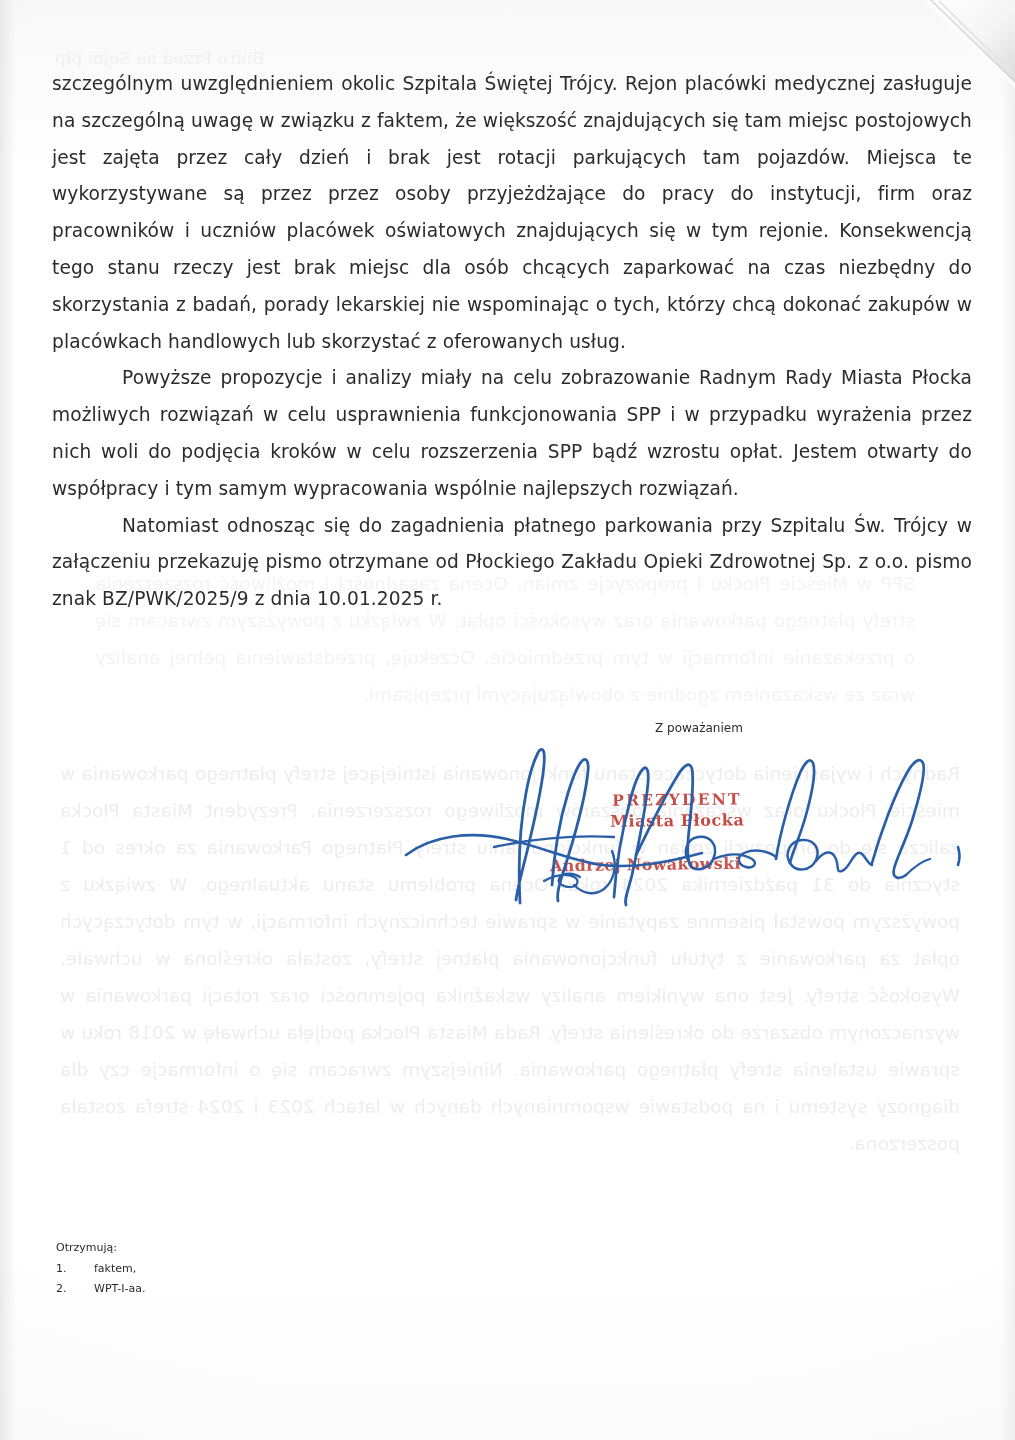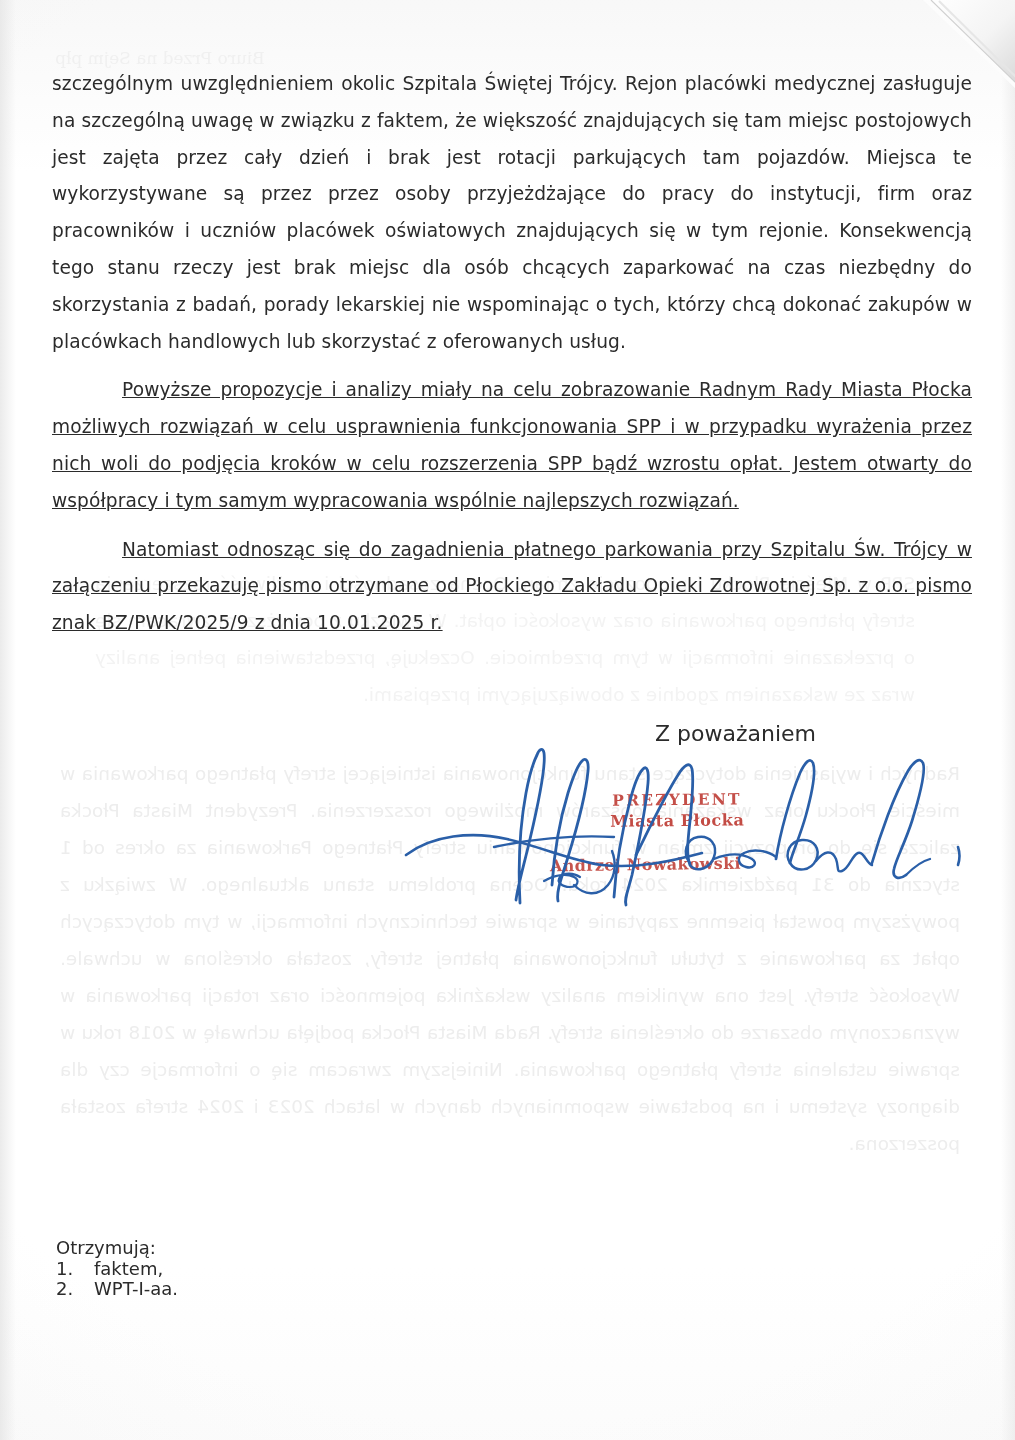--- a/index.html
+++ b/index.html
@@ -99,30 +99,29 @@
     line-height: 36.8px;
     color: #2b2b2b;
     text-align: justify;
     text-justify: inter-word;
     letter-spacing: 0.1px;
   }
   .para.indent {
     text-indent: 70px;
   }
   .para + .para {
-    margin-top: 12px;
-    text-decoration: underline;
+    margin-top: 0;
   }
 
   
   .closing {
     position: absolute;
     left: 655px;
     top: 721px;
-    font-size: 22px;
+    font-size: 12px;
     color: #2b2b2b;
     z-index: 4;
     white-space: nowrap;
   }
 
   
   .sign-area {
     position: absolute;
     left: 402px;
     top: 735px;
@@ -181,21 +180,21 @@
     transform: rotate(-0.8deg);
     pointer-events: none;
   }
 
   
   .footer {
     position: absolute;
     left: 56px;
     top: 1238px;
     z-index: 4;
-    font-size: 18px;
+    font-size: 11px;
     line-height: 20px;
     color: #2b2b2b;
   }
   .footer-title {
     margin: 0 0 1px 0;
   }
   .footer-list {
     margin: 0;
     padding: 0;
     list-style: none;

